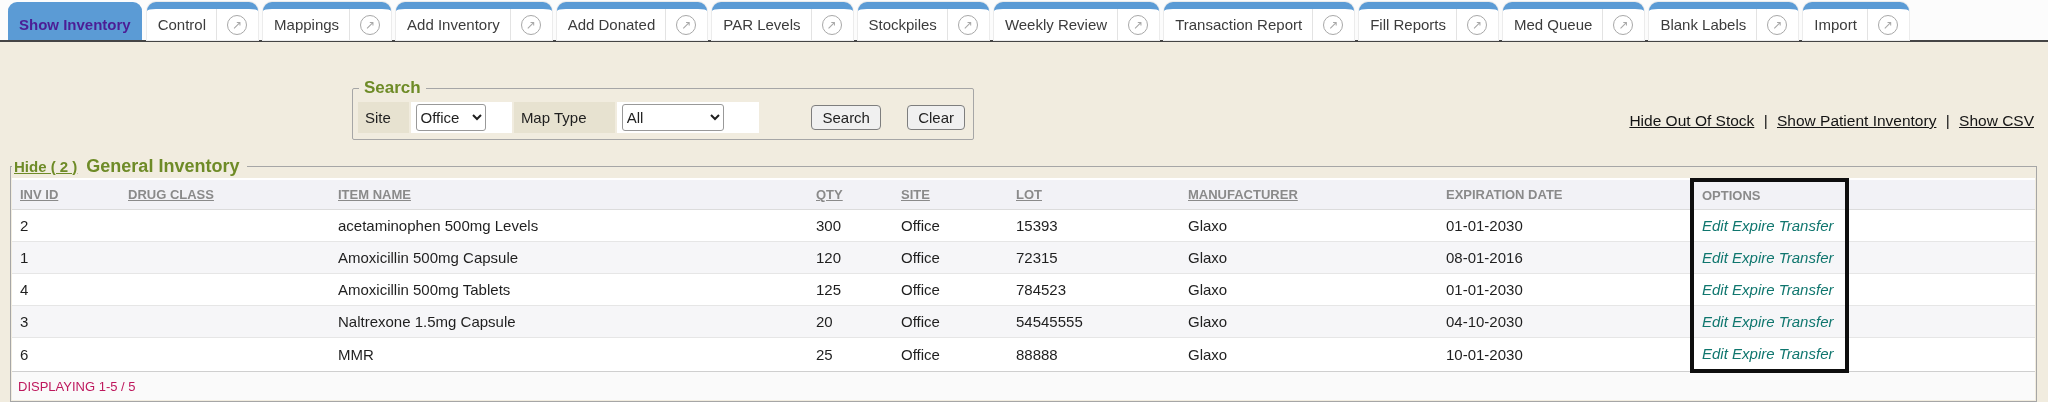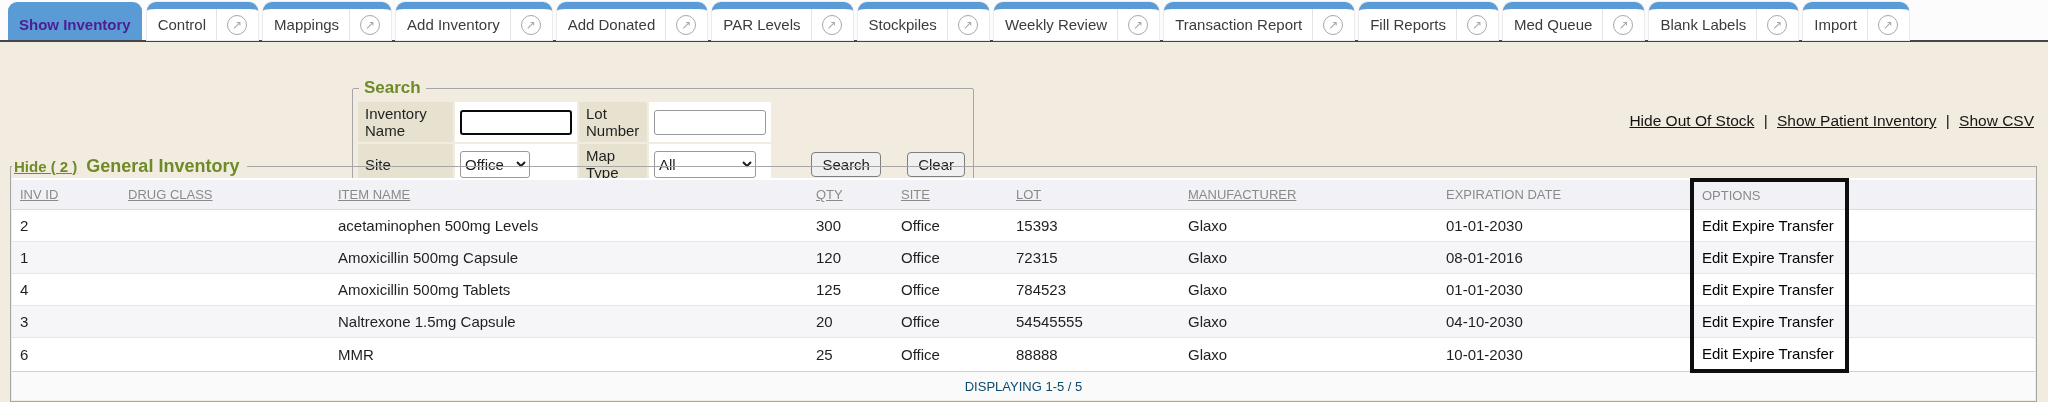--- a/index.html
+++ b/index.html
@@ -91,33 +91,33 @@
   .inv-fs legend { margin-left:0; padding:0 8px 0 2px; white-space:nowrap; }
   .hide-link {
     color:#6e8b27; font-weight:bold; font-size:15px;
     text-decoration:underline; cursor:pointer; margin-right:9px;
   }
   .inv-title { color:#6e8b27; font-weight:bold; font-size:18px; }
 
   
   .inv-table { width:100%; border-collapse:collapse; table-layout:fixed; background:#fff; }
   .inv-table thead th {
-    background:#f2f2f6; color:#8a8a8a; font-size:13px; font-weight:normal;
+    background:#f2f2f6; color:#8a8a8a; font-size:13px; font-weight:bold;
     text-align:left; padding:6px 8px; border-bottom:1px solid #dcdcdc;
     overflow:hidden; white-space:nowrap;
   }
   .inv-table thead th a { color:#8a8a8a; text-decoration:underline; cursor:pointer; }
   .inv-table tbody td {
     font-size:15px; color:#1f1f1f; padding:7px 8px;
     border-top:1px solid #e6e6e6; overflow:hidden; white-space:nowrap;
   }
   .inv-table tbody tr:nth-child(even) { background:#f6f6f8; }
-  .inv-table tbody td a.opt-link { color:#000000; text-decoration:none; cursor:pointer; }
+  .inv-table tbody td a.opt-link { color:#0f766e; text-decoration:none; cursor:pointer;font-style:italic; }
   .inv-table tfoot td {
-    text-align:center; font-size:13px; color:#0c4a6e; background:#fafafa;
+    font-size:13px; color:#be185d; background:#fafafa;
     border-top:1px solid #cfcfcf; padding:6px;
   }
   
   .inv-table thead th.opt-col { border-top:4px solid #0e0e0e; border-left:4px solid #0e0e0e; border-right:4px solid #0e0e0e; }
   .inv-table tbody td.opt-col { border-left:4px solid #0e0e0e; border-right:4px solid #0e0e0e; }
   .inv-table tbody tr.last td.opt-col { border-bottom:4px solid #0e0e0e; }
 </style>
 </head>
 <body>
 
@@ -198,31 +198,20 @@
         <span class="tab-icon-wrap">
           <span class="tab-icon">↗</span>
         </span>
       </div>
     </div>
 
   <fieldset class="search-fs">
     <legend>Search</legend>
     <table class="search-grid">
       <tbody>
-          <tr>
-        <td class="sg-label sg-c1">Inventory Name</td>
-        <td class="sg-field sg-c2">
-          <input class="txt-input focused" type="text" value="" style="">
-        </td>
-        <td class="sg-label sg-c3">Lot Number</td>
-        <td class="sg-field sg-c4">
-          <input class="txt-input" type="text" value="" style="">
-        </td>
-        <td></td>
-      </tr>
       <tr>
         <td class="sg-label">Site</td>
         <td class="sg-field">
           <select class="sel site">
             <option>Office</option>
           </select>
         </td>
         <td class="sg-label">Map Type</td>
         <td class="sg-field">
           <select class="sel map">

